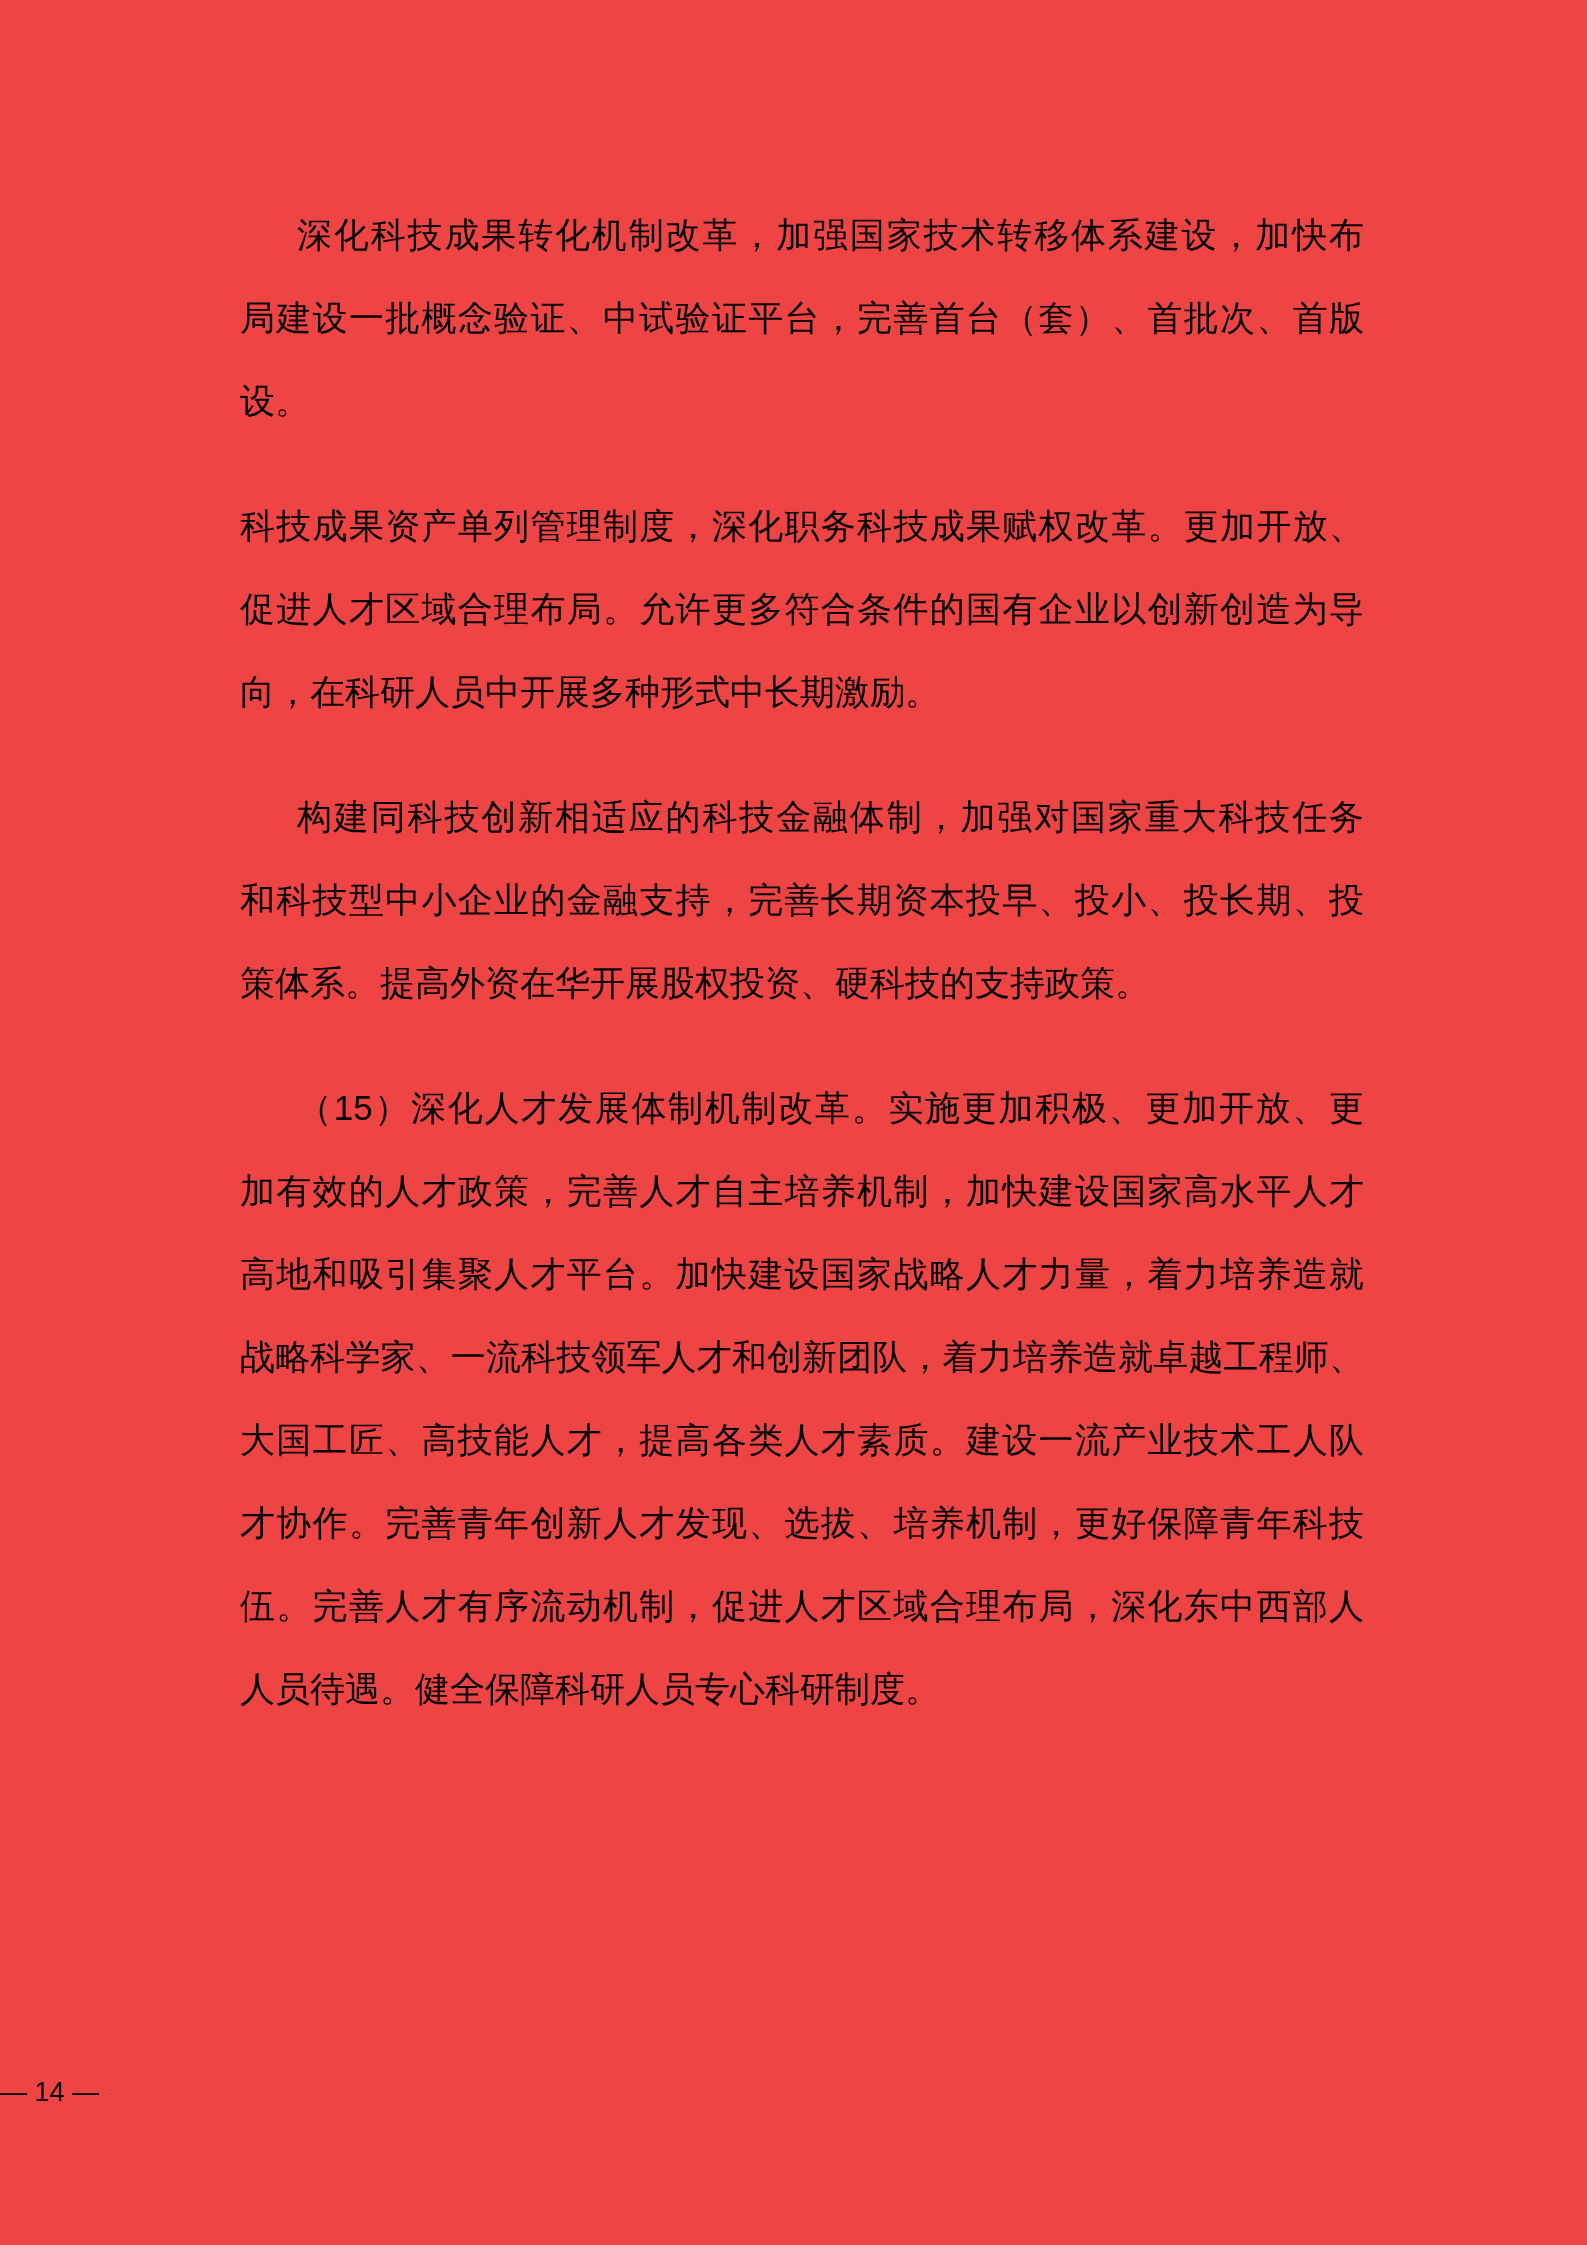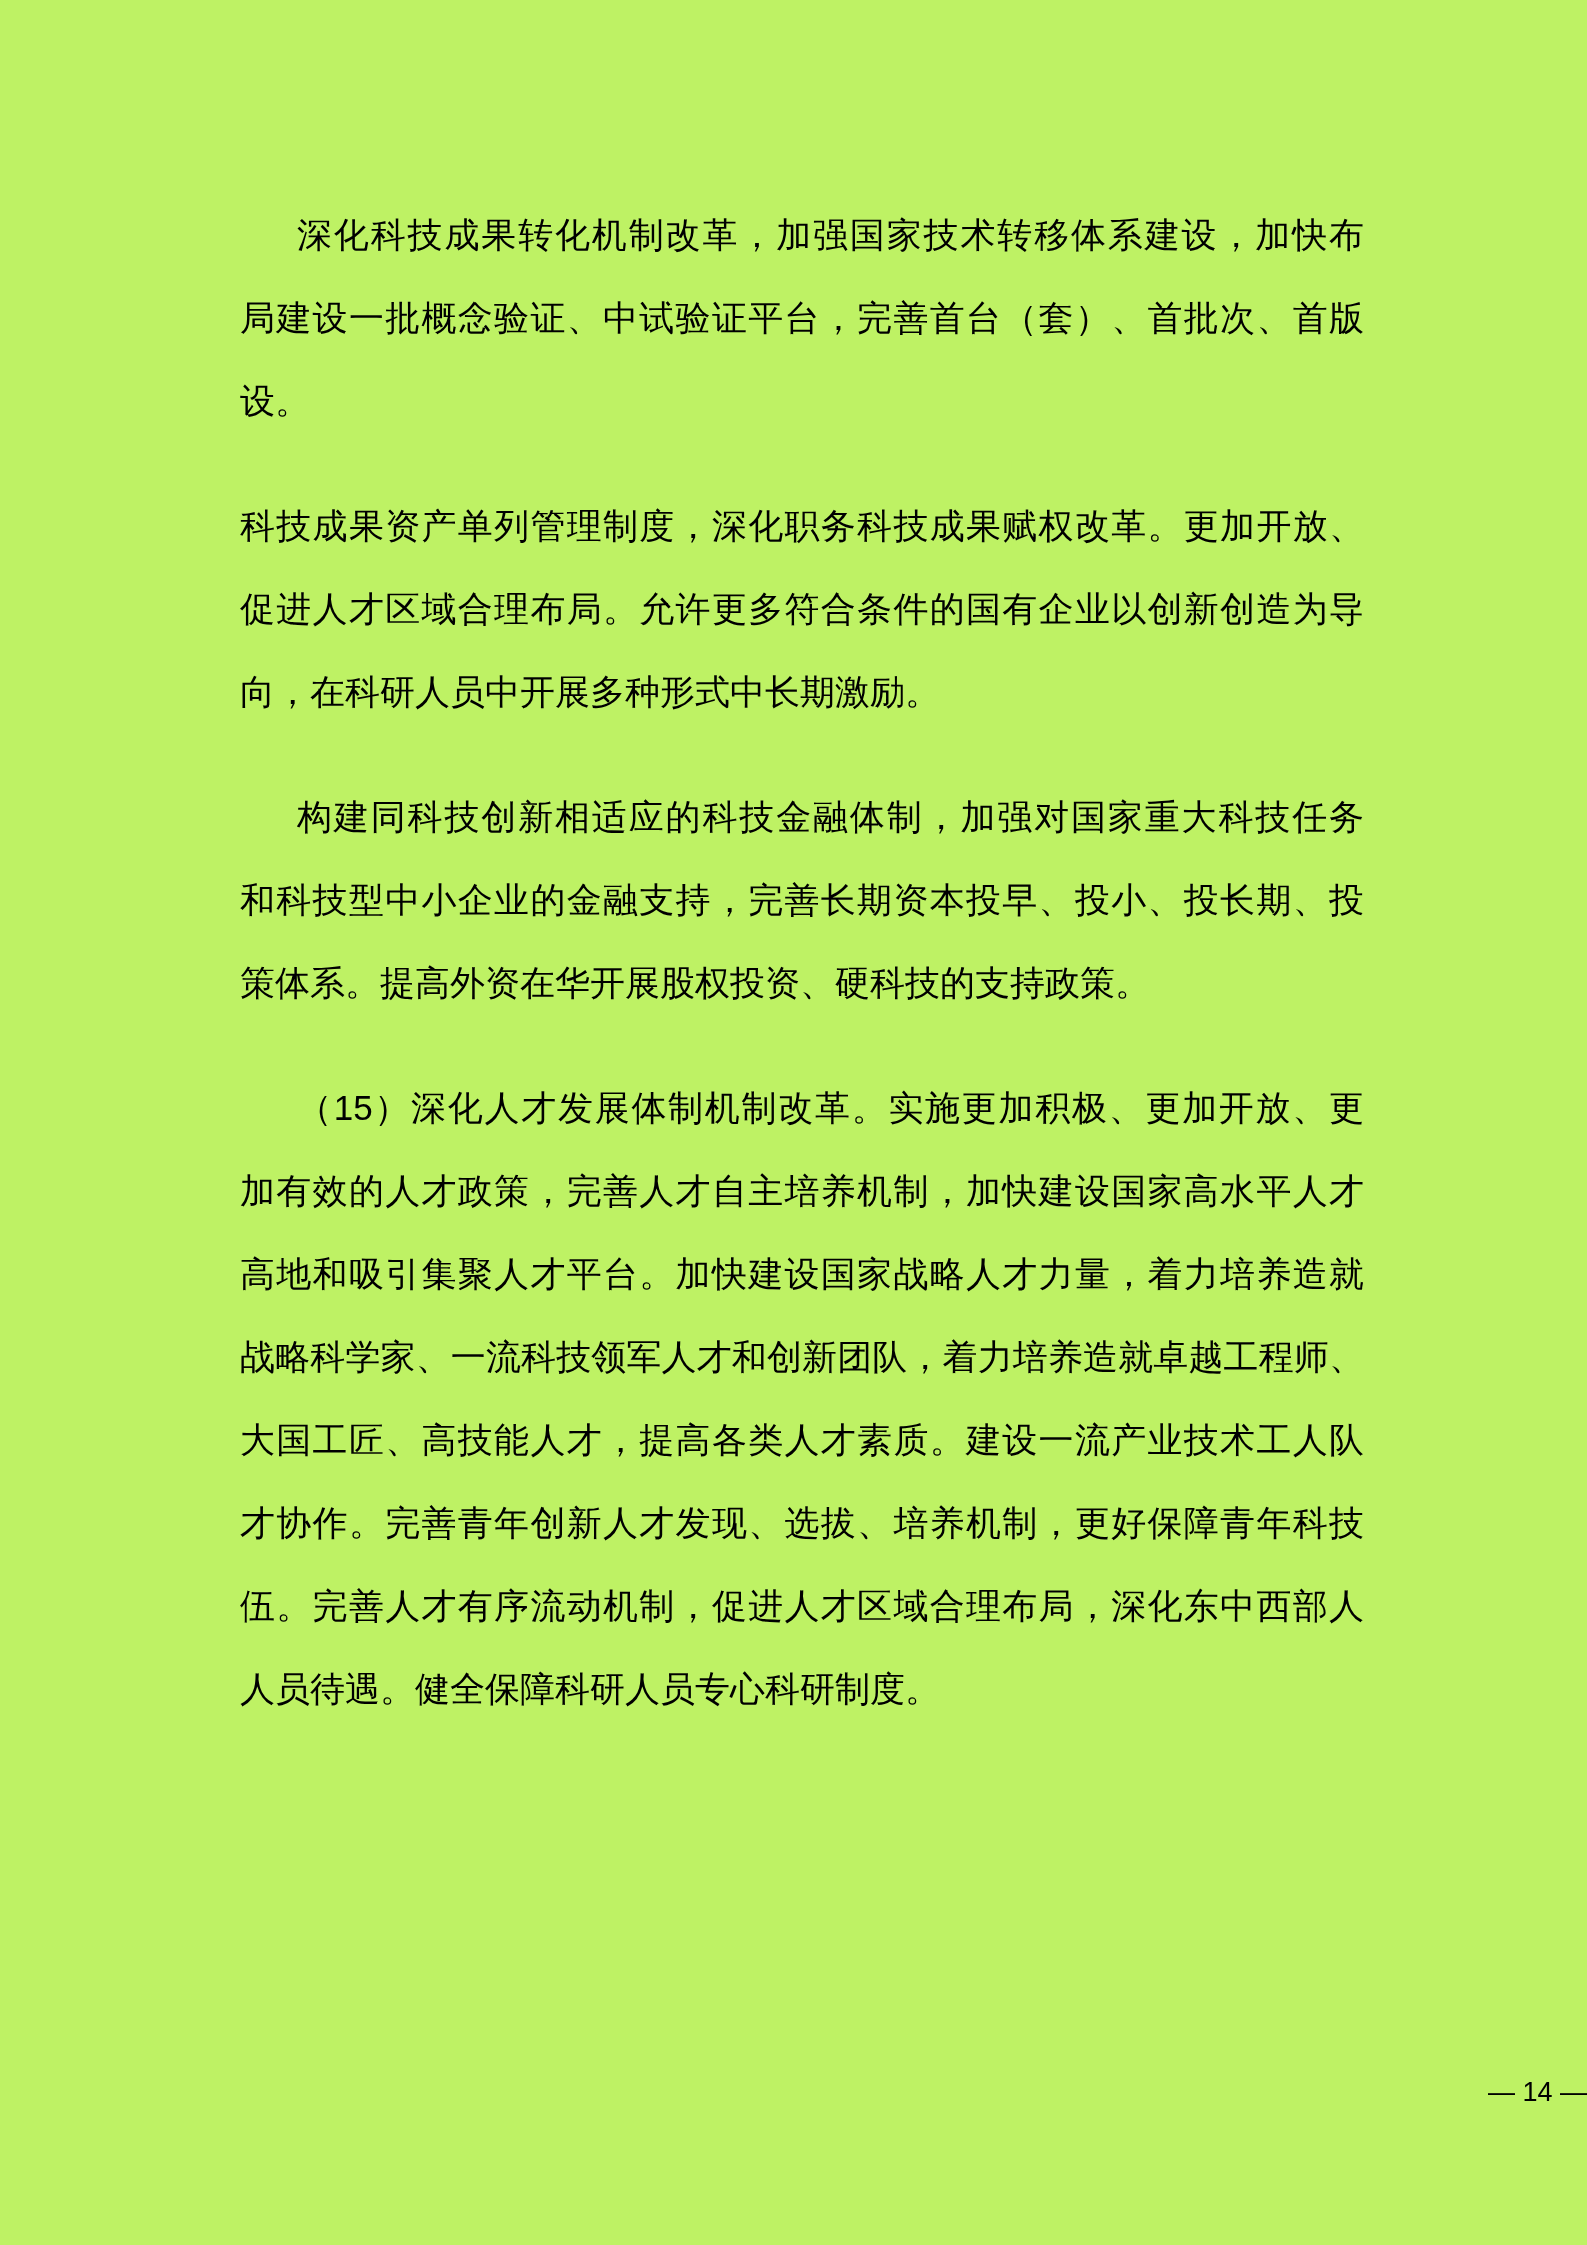--- a/index.html
+++ b/index.html
@@ -8,21 +8,21 @@
       background: #ffffff;
       width: 1587px;
       height: 2245px;
       overflow: hidden;
       font-family: "Liberation Sans", "DejaVu Sans", sans-serif;
     }
     .page {
       position: relative;
       width: 1587px;
       height: 2245px;
-      background: #bef264;
+      background: #ef4444;
       color: #000000;
     }
     .doc-body {
       position: absolute;
       left: 240px;
       top: 193px;
       width: 1124px;
     }
     .para {
       margin: 0 0 42px 0;
@@ -46,21 +46,21 @@
       text-align-last: justify;
       white-space: normal;
     }
     
     .line.indent { padding-left: 57px; }
     .page-footer {
       position: absolute;
       left: 0;
       top: 2072px;
       width: 1587px;
-      text-align: right;
+      text-align: left;
       font-size: 27px;
       line-height: 40px;
       color: #000000;
     }
   </style>
 </head>
 <body>
 
 <div class="page">
 

